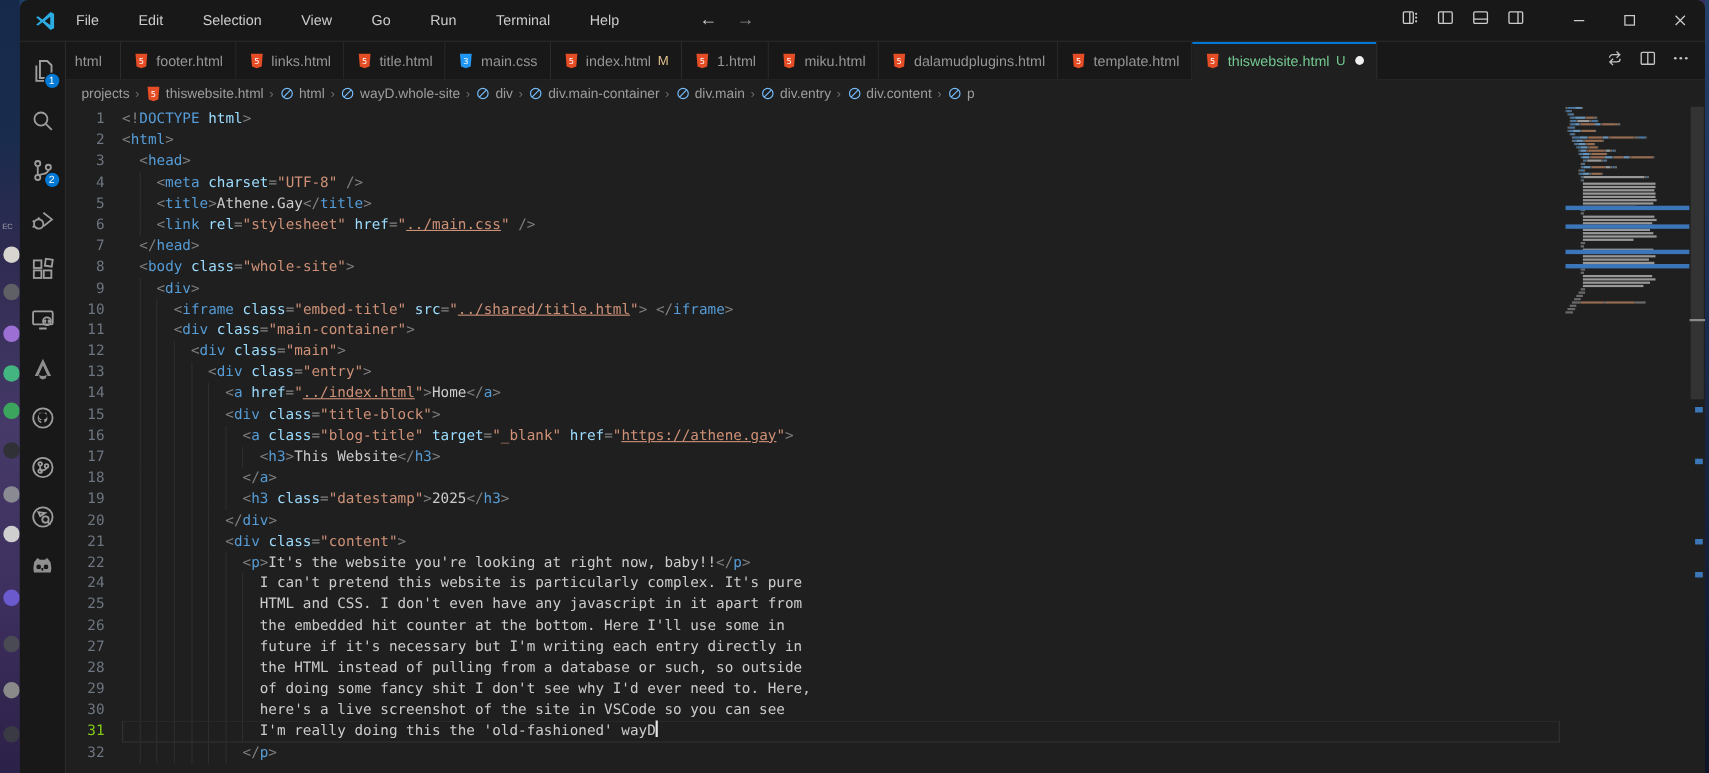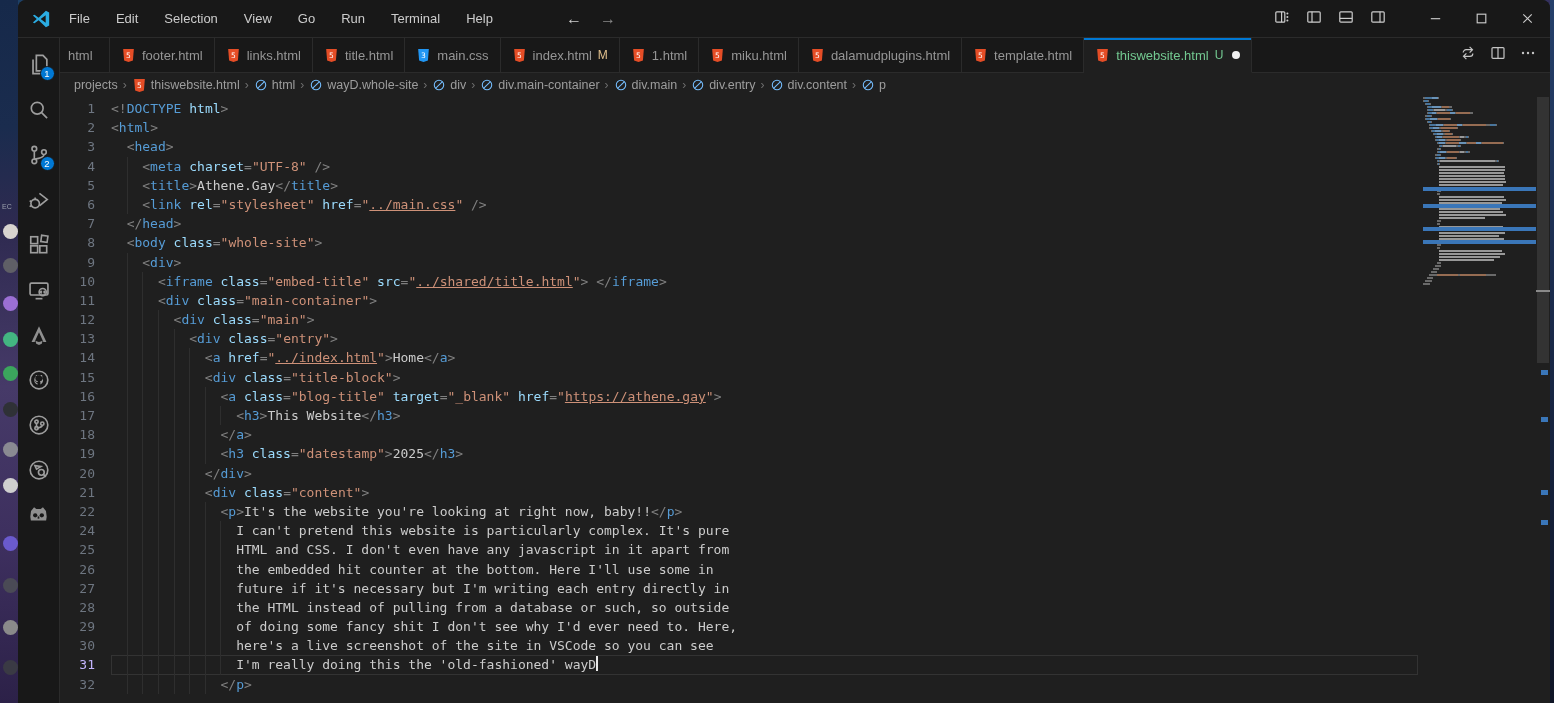--- a/index.html
+++ b/index.html
@@ -16,21 +16,21 @@
   .desktop-left .frag{position:absolute;left:2px;font-size:7px;color:#9aa0ac;}
   .desktop-right{position:absolute;right:0;top:0;width:4px;height:703px;
     background:linear-gradient(180deg,#25406b,#1b2c4e 40%,#0f1526);}
   
   .window{position:absolute;left:18px;right:4px;top:0;bottom:0;background:#1f1f1f;
     border-radius:8px 8px 0 0;overflow:hidden;display:flex;flex-direction:column;z-index:1;}
   
   .titlebar{height:38px;flex:0 0 38px;background:#181818;border-bottom:1px solid #2b2b2b;
     display:flex;align-items:center;position:relative;padding-left:9px;}
   .vscode-logo{width:20px;height:20px;margin:0 9px 0 4px;flex:0 0 auto;}
-  .menubar{display:flex;gap:8px;}
+  .menubar{display:flex;gap:18px;}
   .menu-item{font-size:13px;color:#cccccc;padding:4px 9px;border-radius:5px;cursor:default;}
   .nav-arrows{display:flex;gap:14px;margin-left:62px;font-size:16px;}
   .nav-arrows .nav{width:20px;text-align:center;color:#cfcfcf;}
   .nav-arrows .fwd{color:#8a8a8a;}
   .command-center{position:absolute;left:50%;top:7px;transform:translateX(-50%);
     width:590px;height:24px;background:#222222;border:1px solid #3d3d3d;border-radius:6px;
     display:flex;align-items:center;justify-content:center;gap:6px;font-size:13px;color:#b8b8b8;}
   .tb-right{margin-left:auto;display:flex;align-items:center;}
   .layout-icons{display:flex;gap:16px;margin-right:26px;}
   .layout-icons .icon svg{display:block;}
@@ -62,21 +62,21 @@
   .breadcrumbs{height:24px;flex:0 0 24px;background:#1f1f1f;display:flex;align-items:center;
     padding-left:14px;font-size:12.5px;color:#9d9d9d;gap:4px;white-space:nowrap;overflow:hidden;}
   .bc-item{display:flex;align-items:center;gap:4px;}
   .bc-sep{color:#6e6e6e;font-size:12px;padding:0 1px;}
   
   .editor-area{flex:1;position:relative;background:#1f1f1f;min-height:0;}
   .code{position:absolute;inset:0;padding-top:2px;font-family:"DejaVu Sans Mono",monospace;
     font-size:13px;line-height:19.2px;overflow:hidden;}
   .crow{display:flex;height:19.2px;}
   .gutter{flex:0 0 35px;width:35px;text-align:right;color:#6e7681;user-select:none;}
-  .crow.current .gutter{color:#c4b5fd;}
+  .crow.current .gutter{color:#84cc16;}
   .cbody{flex:1;margin-left:16px;margin-right:132px;}
   .crow.current .cbody{box-shadow:inset 0 0 0 1px #333333;}
   .cline{height:19.2px;white-space:pre;}
   .ig{display:inline-block;width:2ch;height:19.2px;vertical-align:top;border-left:1px solid #2e2e2e;}
   .ig:first-child{border-left-color:transparent;}
   .tk-p{color:#808080;} .tk-t{color:#569cd6;} .tk-a{color:#9cdcfe;}
   .tk-s{color:#ce9178;} .tk-x{color:#cccccc;} .tk-l{color:#ce9178;text-decoration:underline;}
   .cursor{display:inline-block;width:2px;height:15px;background:#e8e8e8;vertical-align:-2px;}
   
   .minimap{position:absolute;top:0;right:14px;width:113px;bottom:0;overflow:hidden;}

